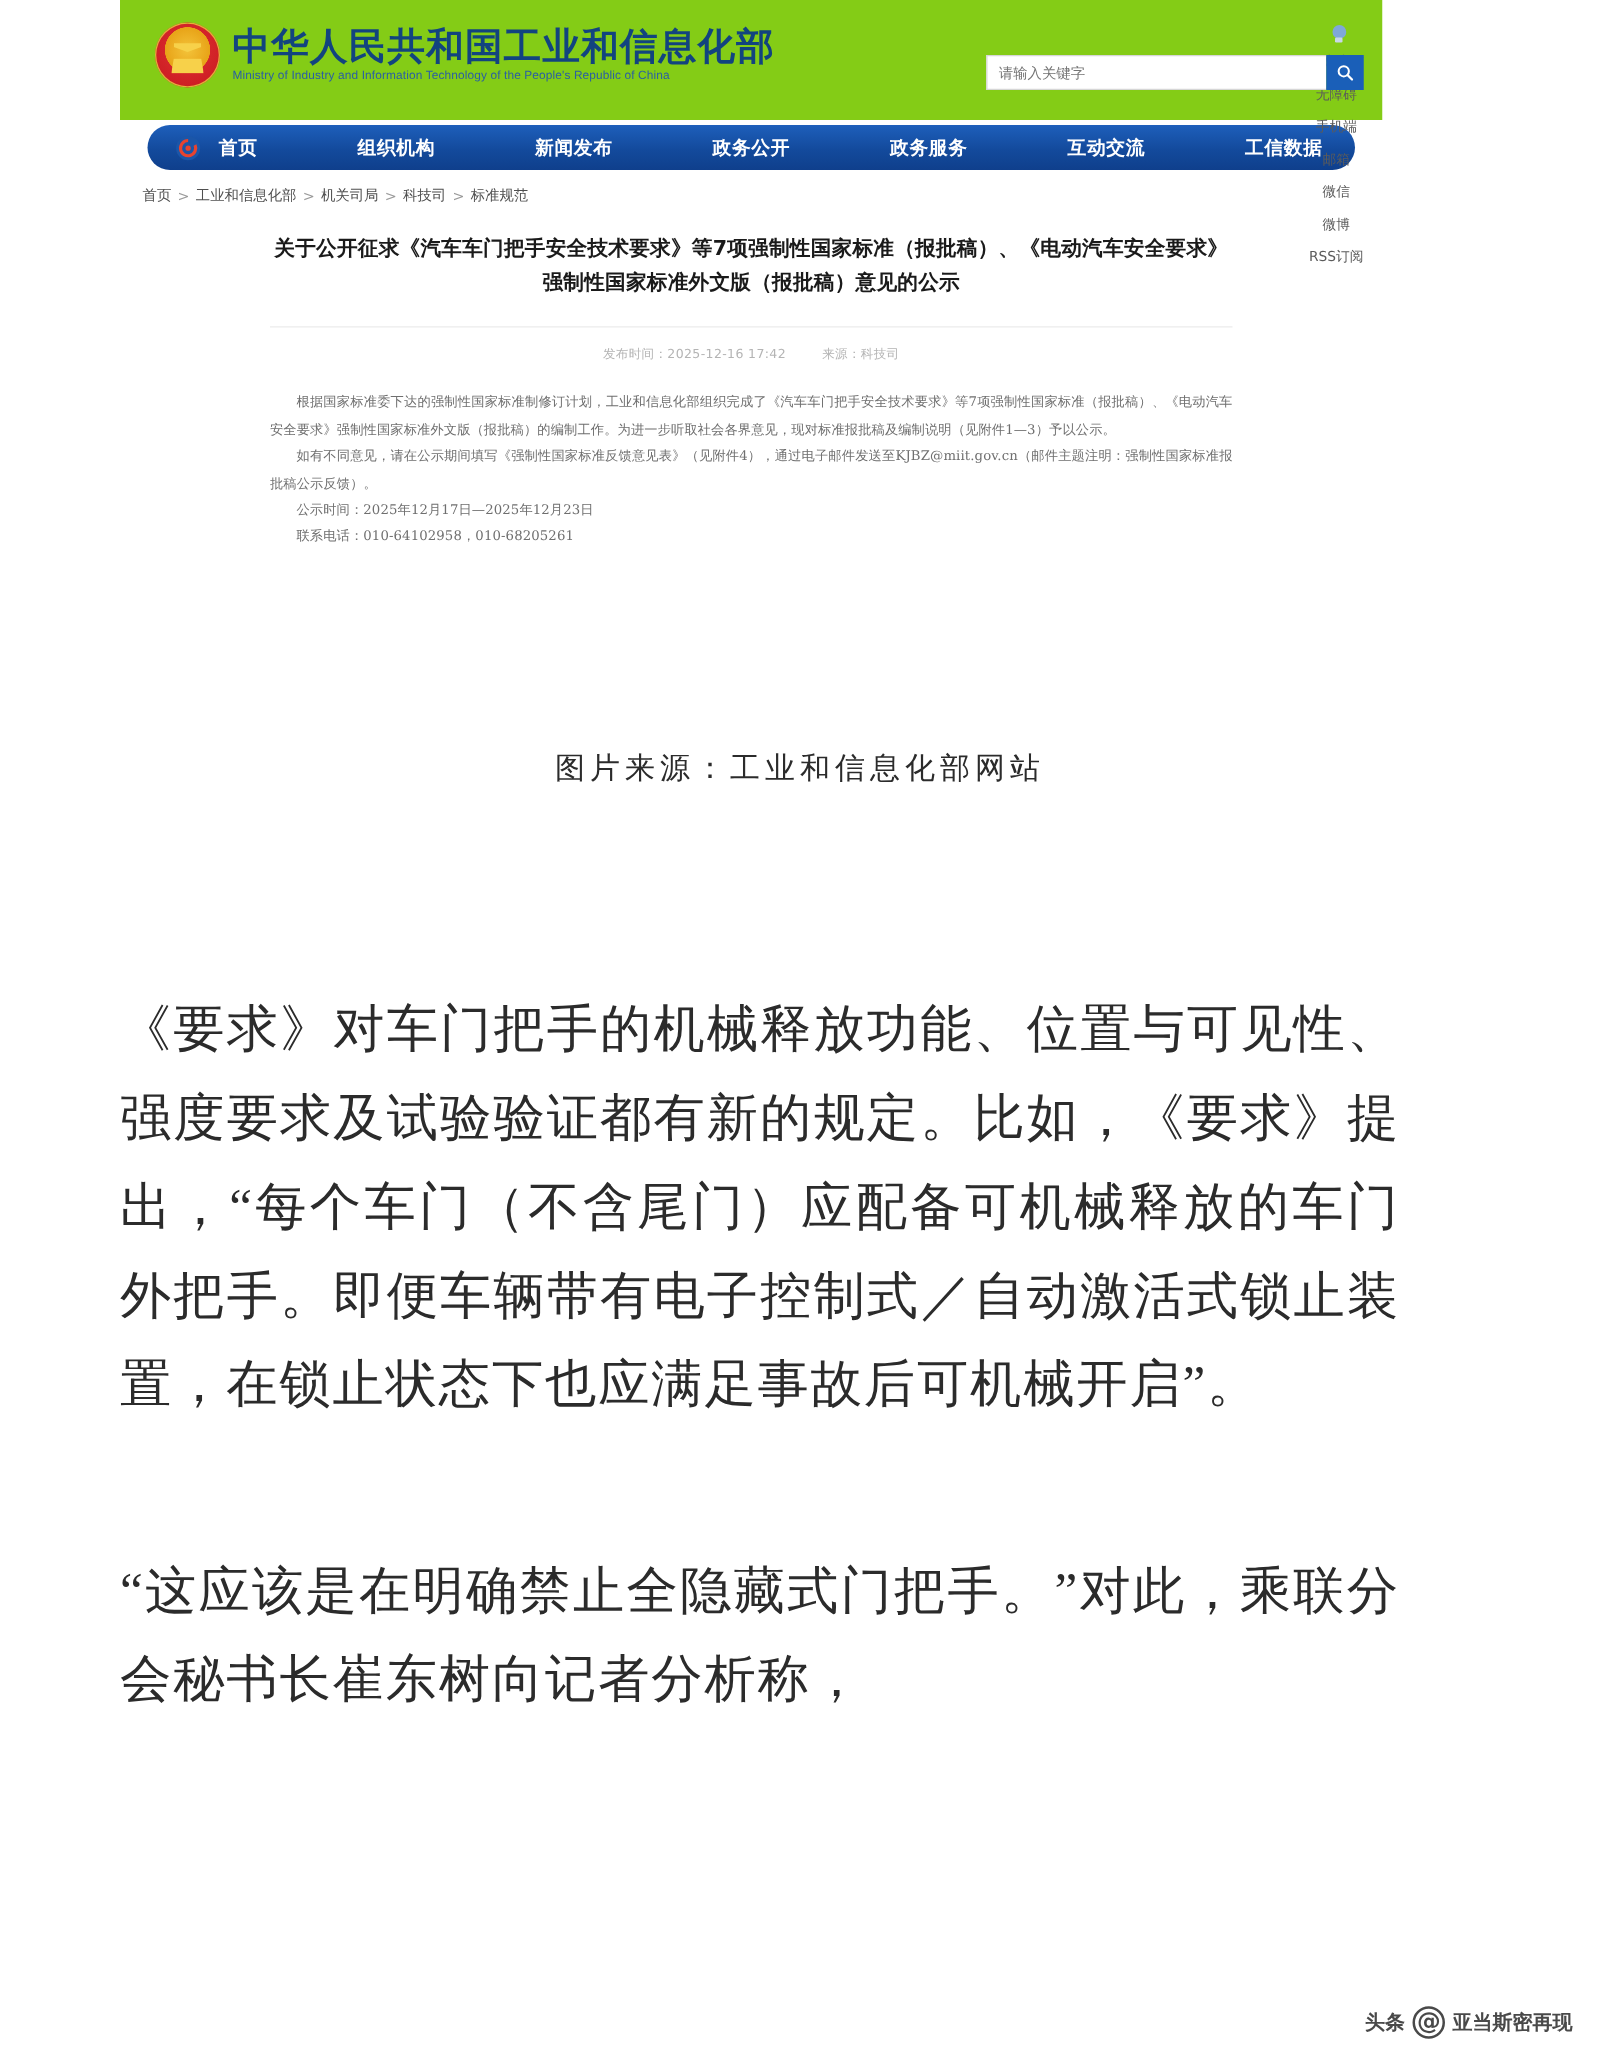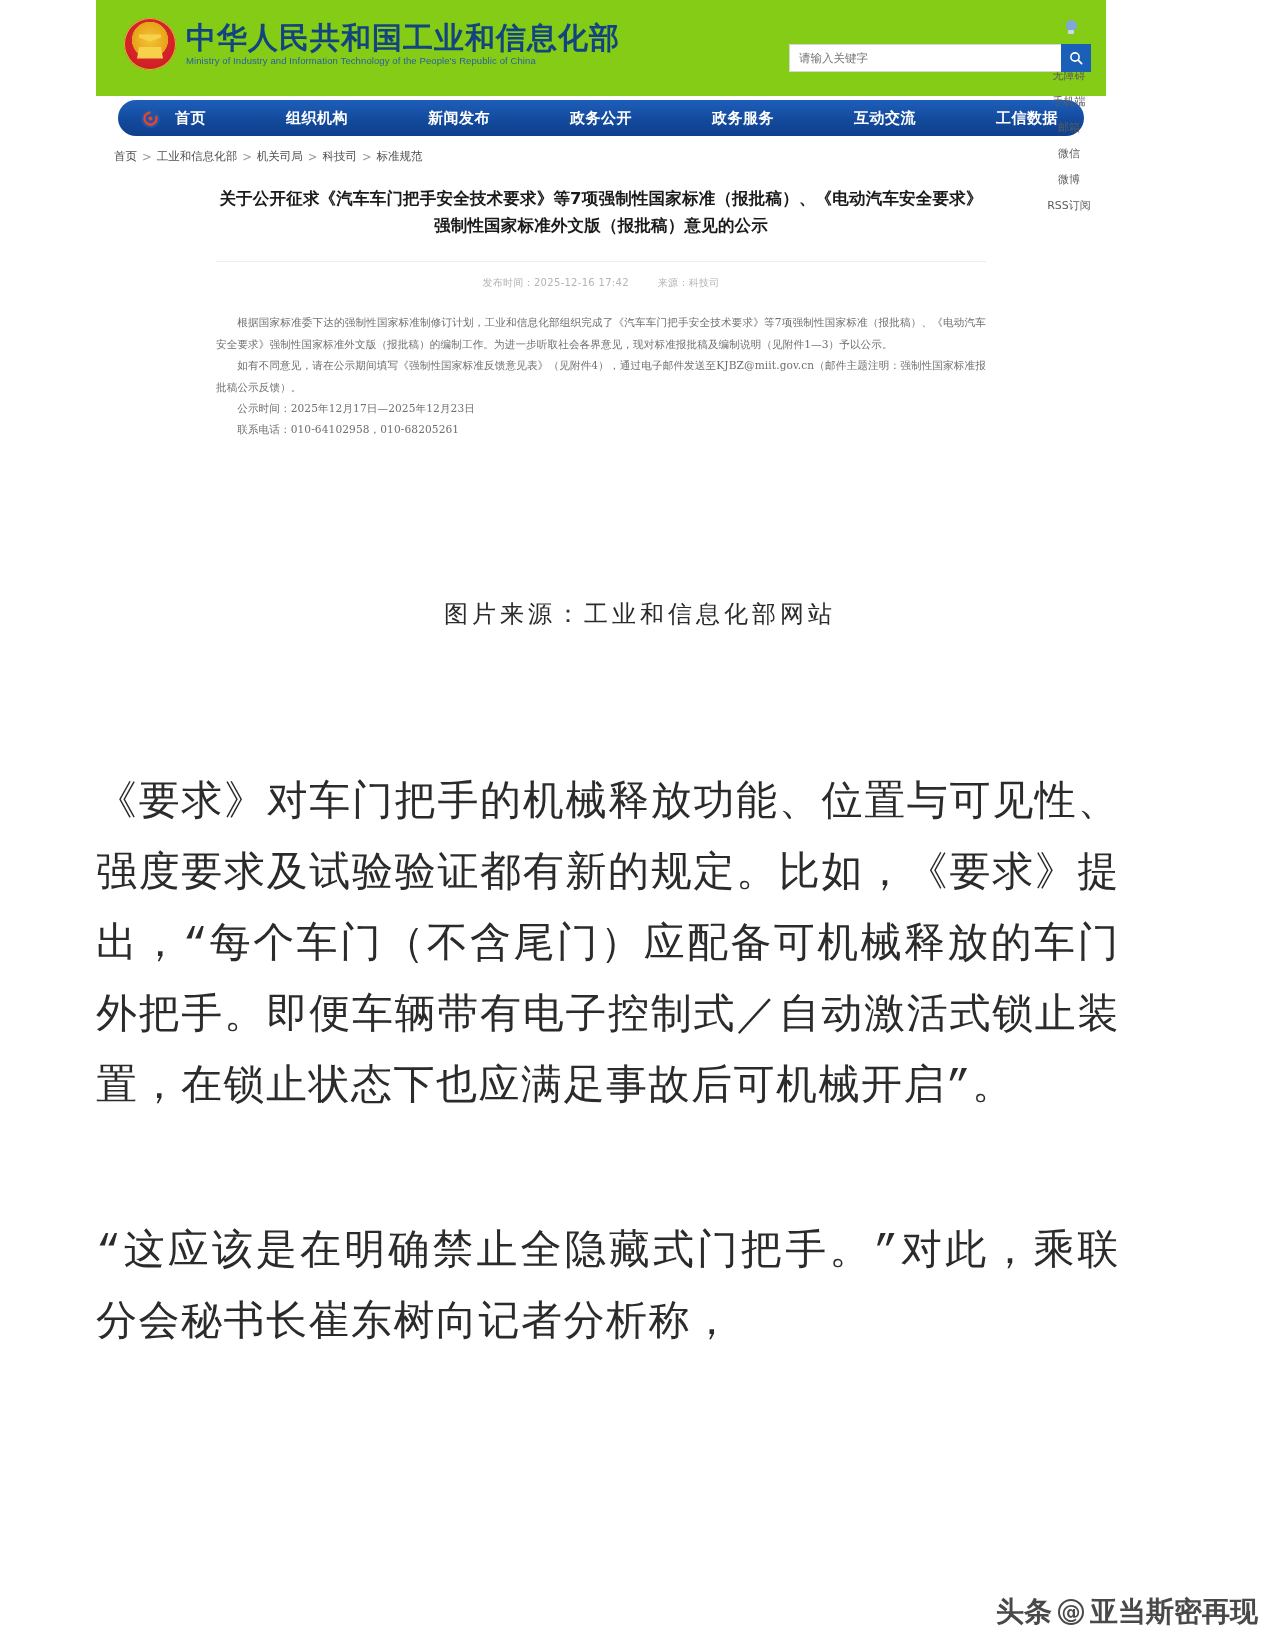--- a/index.html
+++ b/index.html
@@ -245,41 +245,41 @@
     font-size: 24px;
     color: #2b2b2b;
     letter-spacing: 4px;
   }
 
   
   .main-copy {
     position: absolute;
     left: 96px;
     width: 1024px;
-    top: 768px;
-    font-family: Liberation Mono, monospace;
+    top: 788px;
+    font-family: Liberation Serif, serif;
     font-size: 41px;
     line-height: 1.73;
     color: #2b2b2b;
     letter-spacing: 1.5px;
     text-align: justify;
     text-justify: inter-character;
   }
   .main-copy p + p { margin-top: 94px; }
 
   
   .watermark {
     position: absolute;
     right: 22px;
     bottom: 16px;
     display: flex;
     align-items: center;
     gap: 6px;
     font-family: "DejaVu Sans", sans-serif;
-    font-size: 28px;
+    font-size: 16px;
     font-weight: 700;
     color: #3a3a3a;
     opacity: 0.92;
     white-space: nowrap;
   }
   .wm-at {
     display: inline-block;
     width: 26px; height: 26px;
     border: 2.5px solid #3a3a3a;
     border-radius: 50%;

